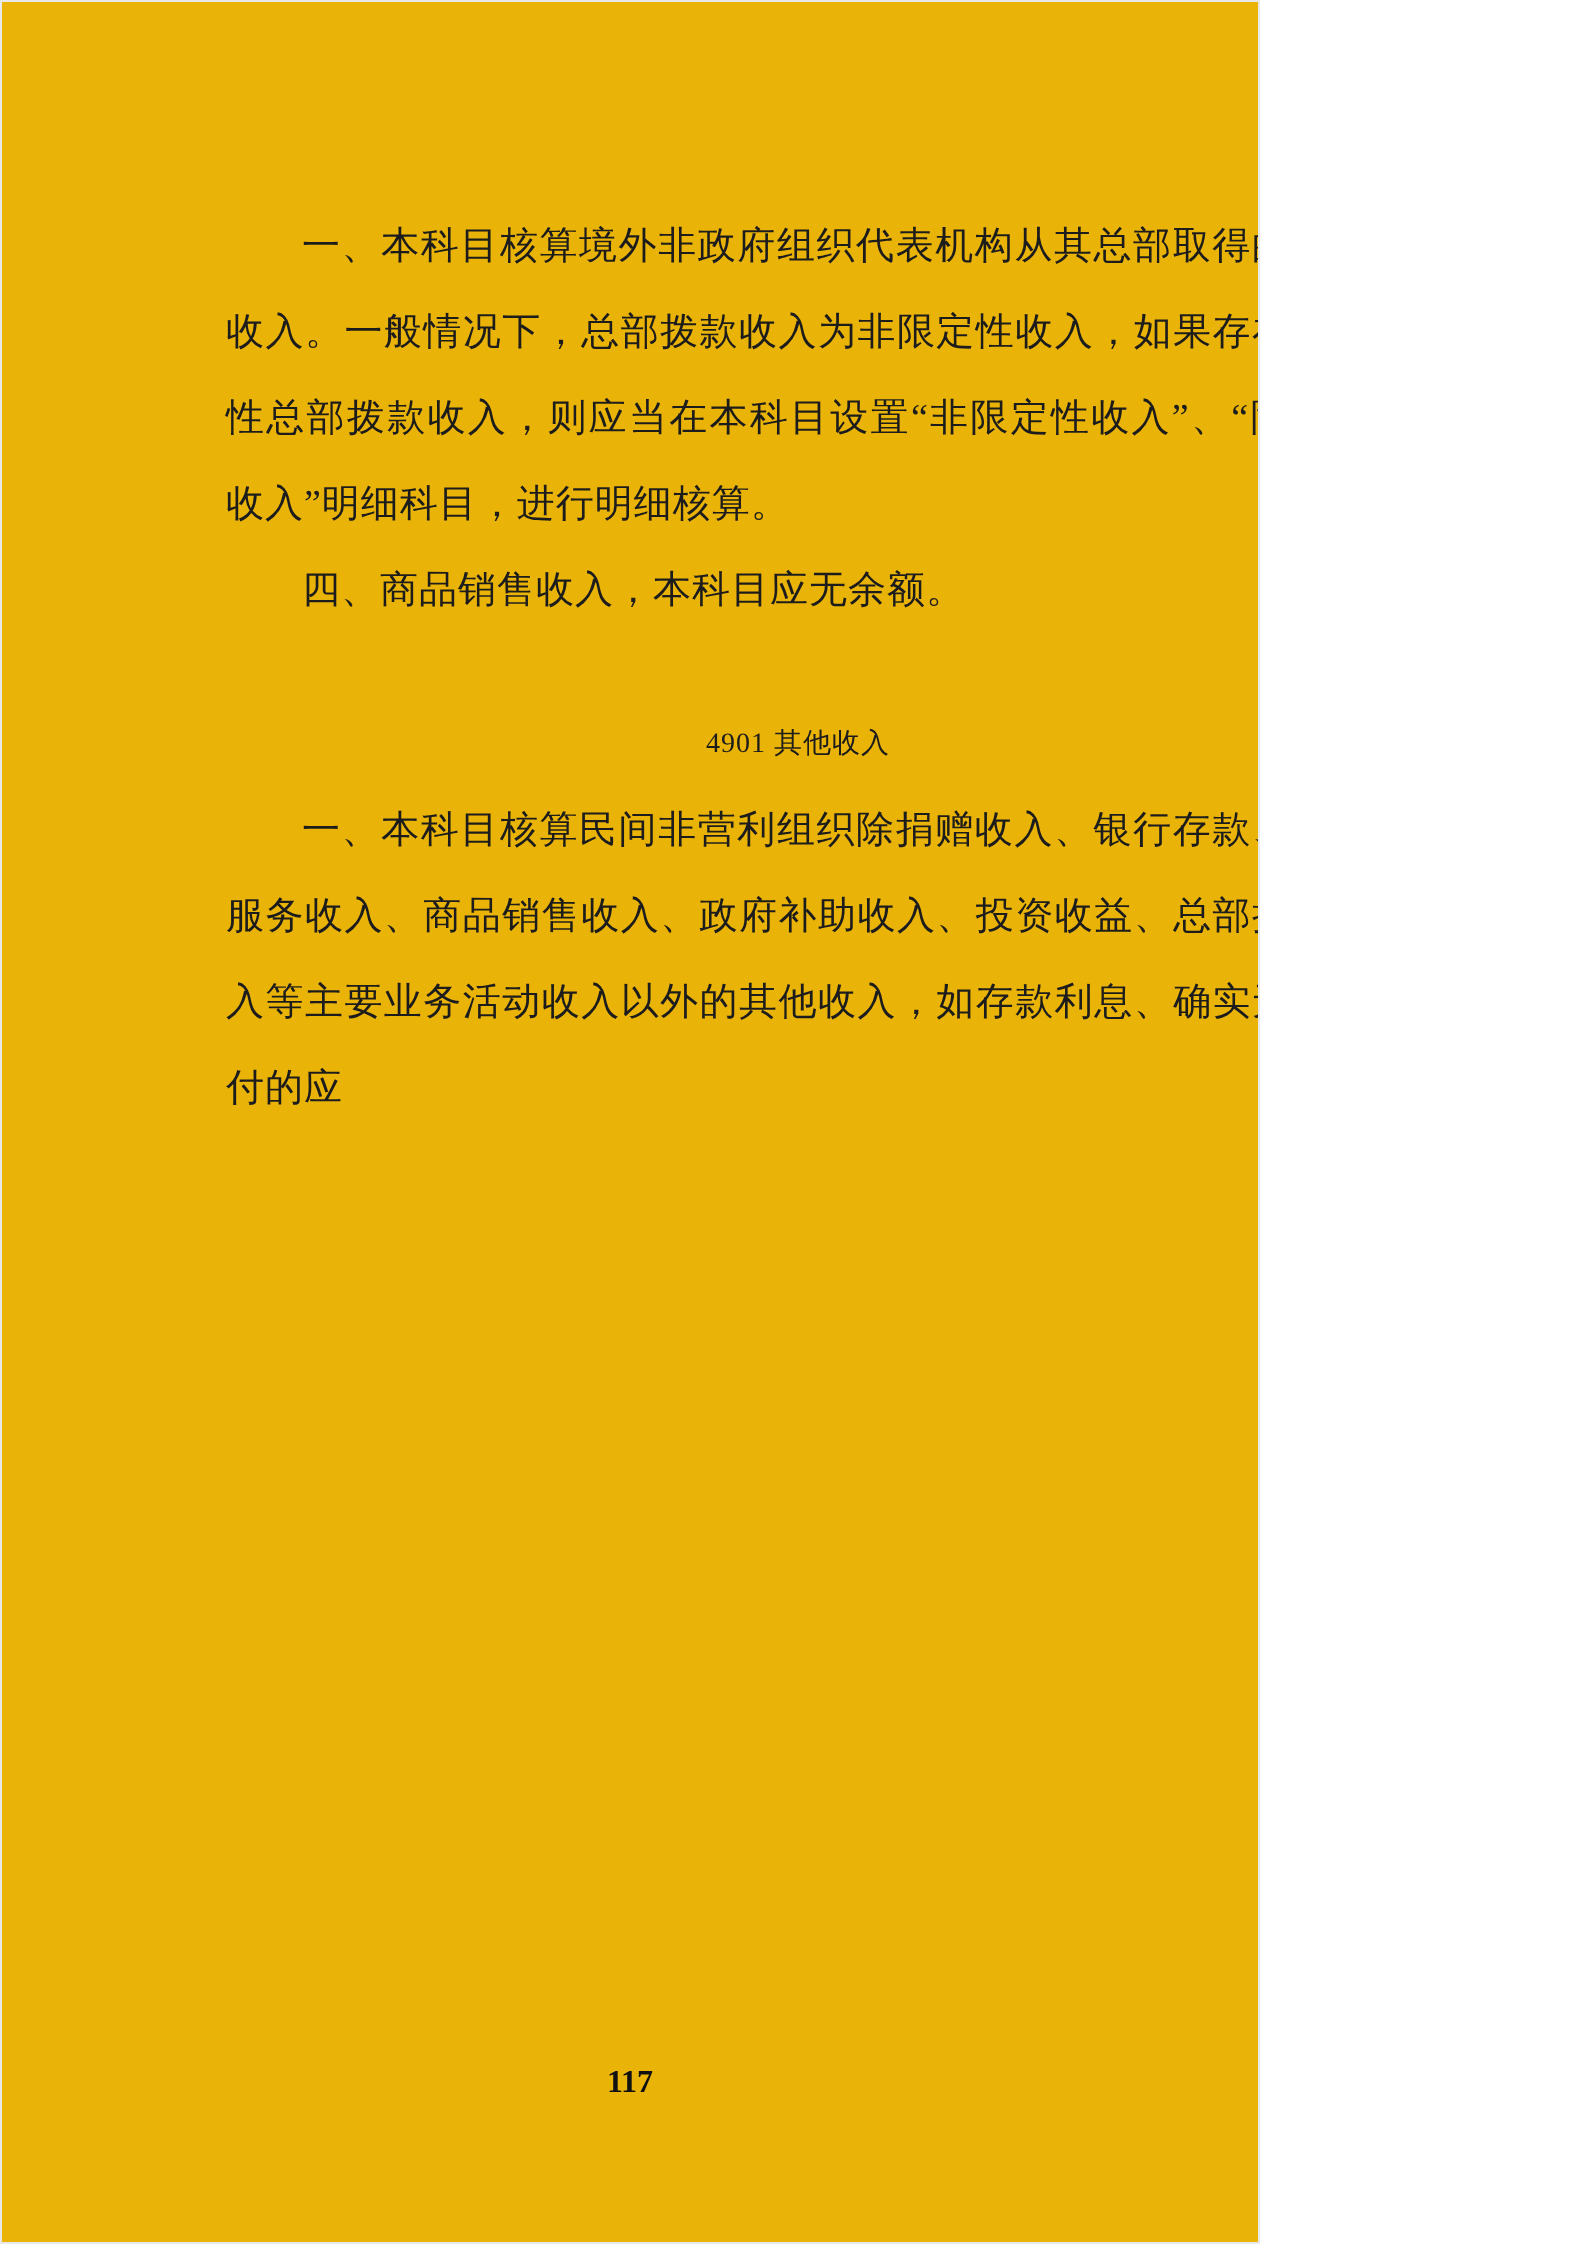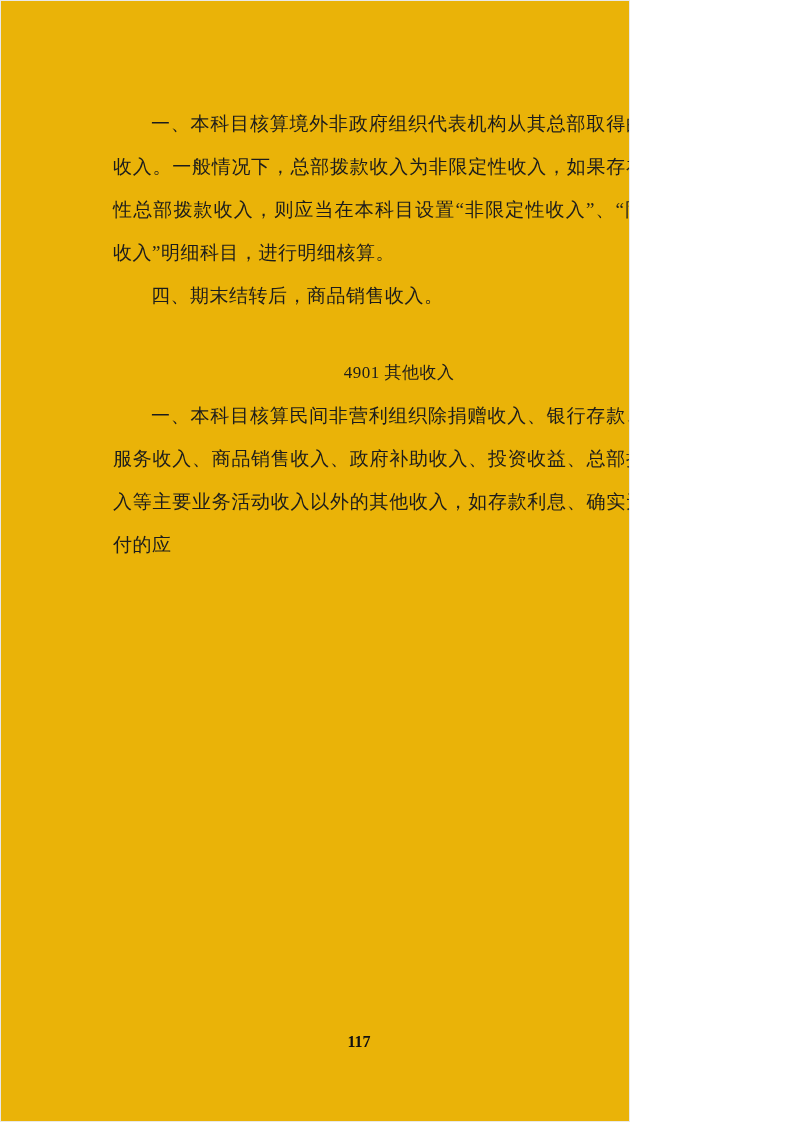--- a/index.html
+++ b/index.html
@@ -29,45 +29,44 @@
     font-size: 19px;
     line-height: 43px;
     text-align: justify;
     text-justify: inter-ideograph;
     text-indent: 2em;
     letter-spacing: 0.5px;
   }
   .section-heading {
     margin: 0;
     margin-top: 34px;
-    font-size: 17px;
+    font-size: 14px;
     line-height: 43px;
     font-weight: normal;
     text-align: center;
     letter-spacing: 0.5px;
     font-family: Liberation Serif, serif;
   }
   .page-number {
     position: absolute;
     top: 1030px;
     left: 0;
     width: 100%;
     text-align: center;
     font-size: 16px;
     font-weight: bold;
     line-height: 22px;
     font-family: "Liberation Serif", "DejaVu Serif", serif;
     color: #111111;
-    margin-left: 44px;
   }
 </style>
 </head>
 <body>
 
 <div class="page">
   <div class="body-text">
     <p class="para">一、本科目核算境外非政府组织代表机构从其总部取得的拨款收入。一般情况下，总部拨款收入为非限定性收入，如果存在限定性总部拨款收入，则应当在本科目设置“非限定性收入”、“限定性收入”明细科目，进行明细核算。</p>
-    <p class="para">四、期末结转后，商品销售收入。</p>
+    <p class="para">四、商品销售收入，本科目应无余额。</p>
     <h2 class="section-heading">4901 其他收入</h2>
     <p class="para">一、本科目核算民间非营利组织除捐赠收入、银行存款、提供服务收入、商品销售收入、政府补助收入、投资收益、总部拨款收入等主要业务活动收入以外的其他收入，如存款利息、确实无法支付的应</p>
   </div>
   <div class="page-number">117</div>
 </div>
 
 </body></html>

